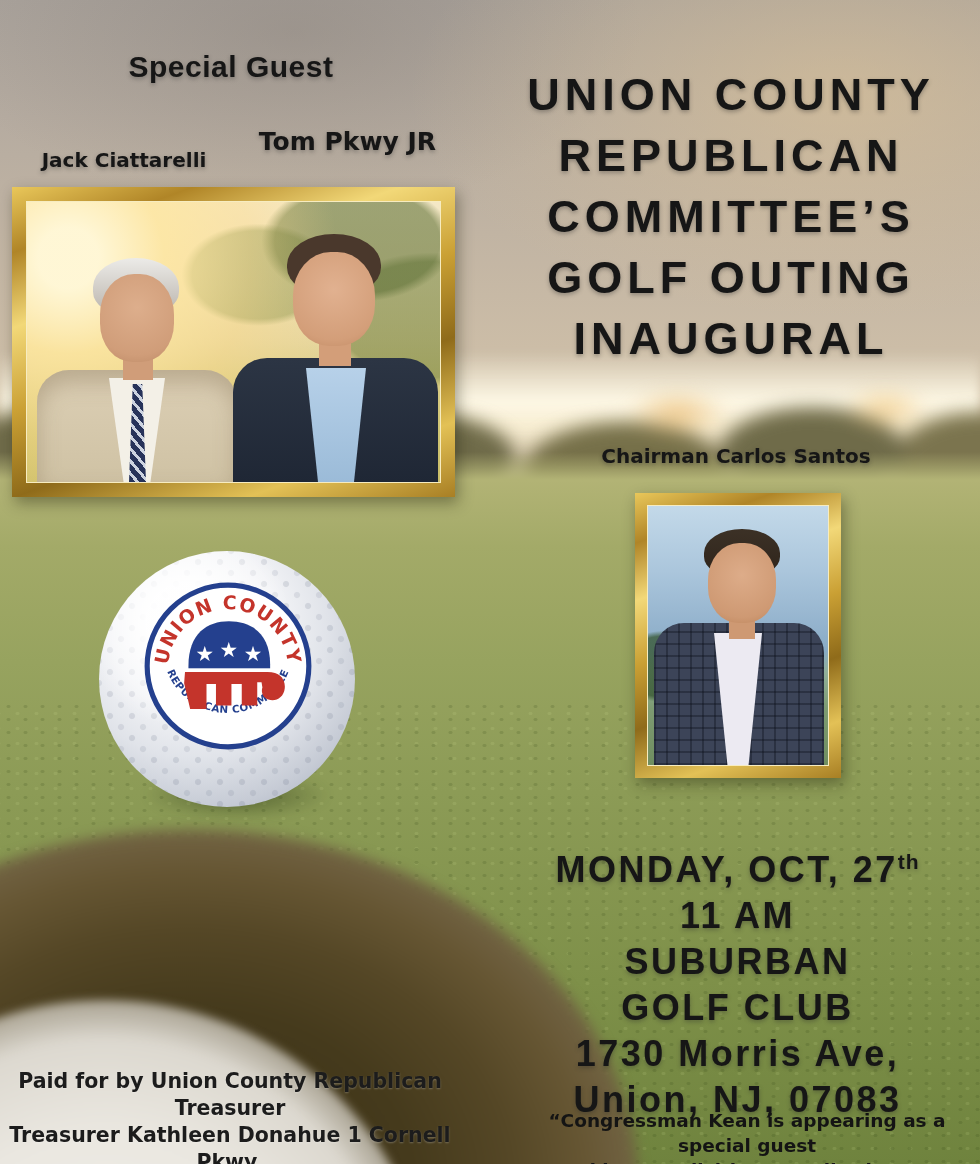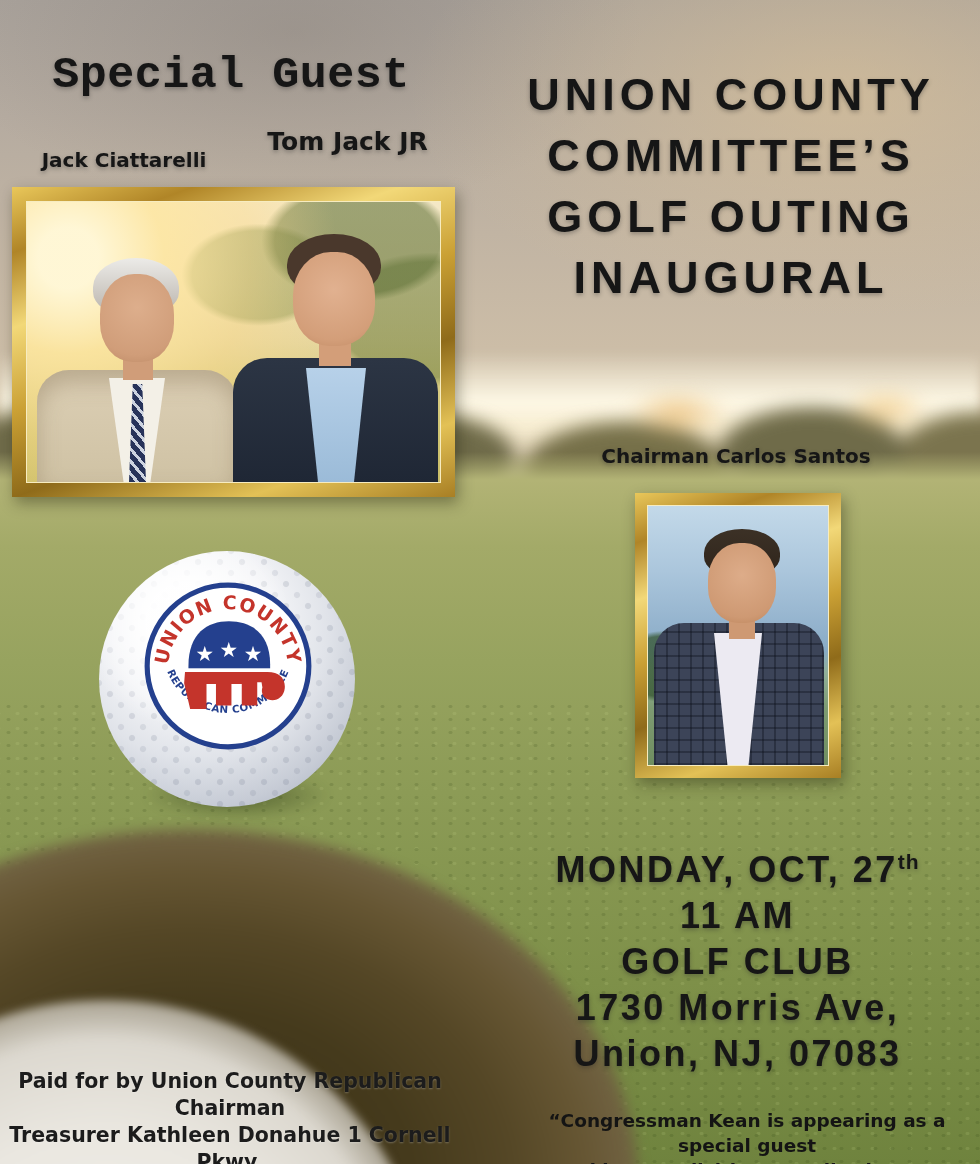--- a/index.html
+++ b/index.html
@@ -123,21 +123,21 @@
     left:2px; bottom:0; width:170px; height:142px; border-radius:30px 30px 0 0;
     background-color:#3c4458;
     background-image:repeating-linear-gradient(0deg, rgba(10,14,24,.35) 0 2px, transparent 2px 12px),
                      repeating-linear-gradient(90deg, rgba(10,14,24,.35) 0 2px, transparent 2px 12px);
   }
   .person-carlos .p-shirt{ left:62px; bottom:0; width:48px; height:132px; background:#eceaf2; clip-path:polygon(0 0,100% 0,72% 100%,28% 100%); }
 
   
   .txt{ position:absolute; color:#161616; text-align:center; }
   .soft-shadow{ text-shadow:0 2px 4px rgba(40,40,40,.35); }
-  .special-guest{ left:0; top:50px; width:462px; font-size:45px; font-weight:800; letter-spacing:.5px; font-family:Liberation Mono, monospace; }
+  .special-guest{ left:0; top:50px; width:462px; font-size:30px; font-weight:800; letter-spacing:.5px; font-family:Liberation Sans, sans-serif; }
   .guest-left{ left:8px; top:148px; width:232px; font-size:20px; font-weight:700; font-family:"DejaVu Sans","Liberation Sans",sans-serif; }
   .guest-right{ left:240px; top:128px; width:215px; font-size:25px; font-weight:700; line-height:28px; font-family:"DejaVu Sans","Liberation Sans",sans-serif; }
   .main-title{ left:490px; top:64px; width:482px; font-weight:800; font-size:45px; line-height:61px; letter-spacing:5px; font-family:"Liberation Sans",sans-serif; }
   .chairman{ left:500px; top:444px; width:472px; font-size:20px; font-weight:700; font-family:"DejaVu Sans","Liberation Sans",sans-serif; }
   .event-block{ left:495px; top:839px; width:485px; font-weight:800; font-size:36px; line-height:46px; letter-spacing:2.5px; font-family:Liberation Sans, sans-serif; }
   .event-block sup{ font-size:21px; letter-spacing:1px; vertical-align:super; }
   .disclaimer{ left:517px; top:1108px; width:460px; font-size:18.5px; font-weight:700; line-height:25px; color:#141414; font-family:"DejaVu Sans","Liberation Sans",sans-serif; }
   .funding{ left:5px; top:1068px; width:450px; font-size:20.5px; font-weight:700; line-height:27px; color:#1c1c1c; font-family:"DejaVu Sans","Liberation Sans",sans-serif; text-shadow:0 1px 2px rgba(255,255,255,.25); }
 </style>
 </head>
@@ -207,44 +207,46 @@
           <div class="p-hair"></div>
           <div class="p-face"></div>
         </div>
       </div>
     </div>
   </div>
 
   <h1 class="txt soft-shadow special-guest">Special Guest</h1>
   <div class="txt soft-shadow guest-left">Jack Ciattarelli</div>
   <div class="txt soft-shadow guest-right">
-    <div>Tom Jack JR</div>
+    <div>Tom Pkwy JR</div>
   </div>
 
   <div class="txt soft-shadow main-title">
     <div>UNION COUNTY</div>
+    <div>REPUBLICAN</div>
     <div>COMMITTEE’S</div>
     <div>GOLF OUTING</div>
     <div>INAUGURAL</div>
   </div>
 
   <div class="txt soft-shadow chairman">Chairman Carlos Santos</div>
 
   <div class="txt soft-shadow event-block">
     <div><span>MONDAY, OCT, 27</span><sup>th</sup></div>
     <div>11 AM</div>
+    <div>SUBURBAN</div>
     <div>GOLF CLUB</div>
     <div>1730 Morris Ave,</div>
     <div>Union, NJ, 07083</div>
   </div>
 
   <div class="txt disclaimer">
     <div>“Congressman Kean is appearing as a special guest</div>
     <div>and is not soliciting contributions or funds.”</div>
   </div>
 
   <div class="txt funding">
-    <div>Paid for by Union County Republican Chairman</div>
+    <div>Paid for by Union County Republican Treasurer</div>
     <div>Treasurer Kathleen Donahue 1 Cornell Pkwy,</div>
 
   </div>
 
 </div>
 
 </body></html>

